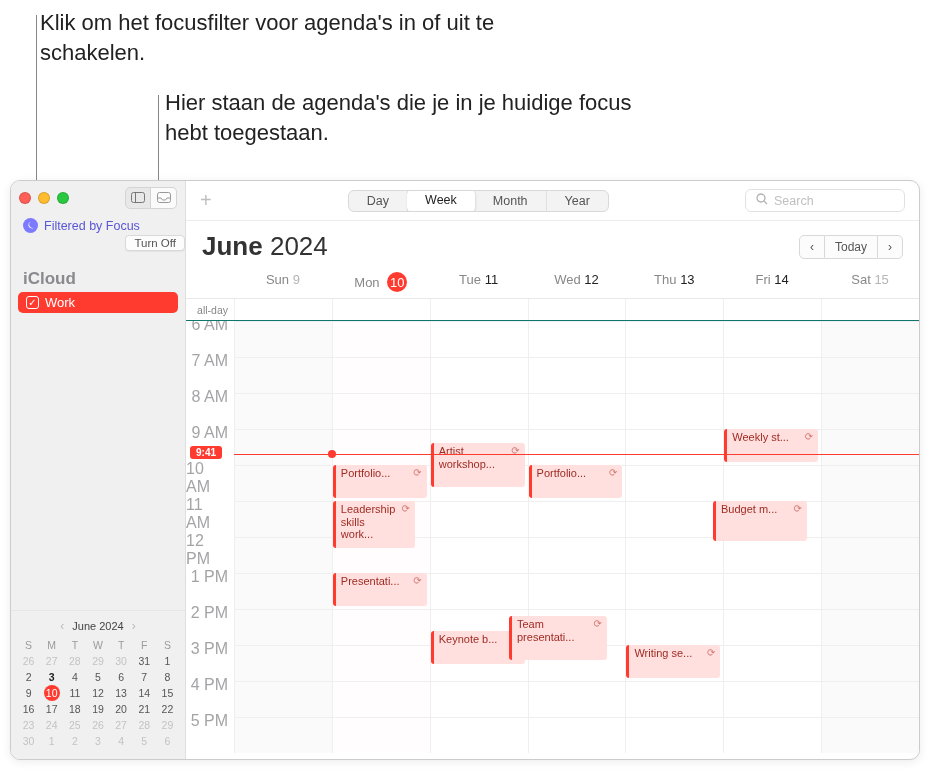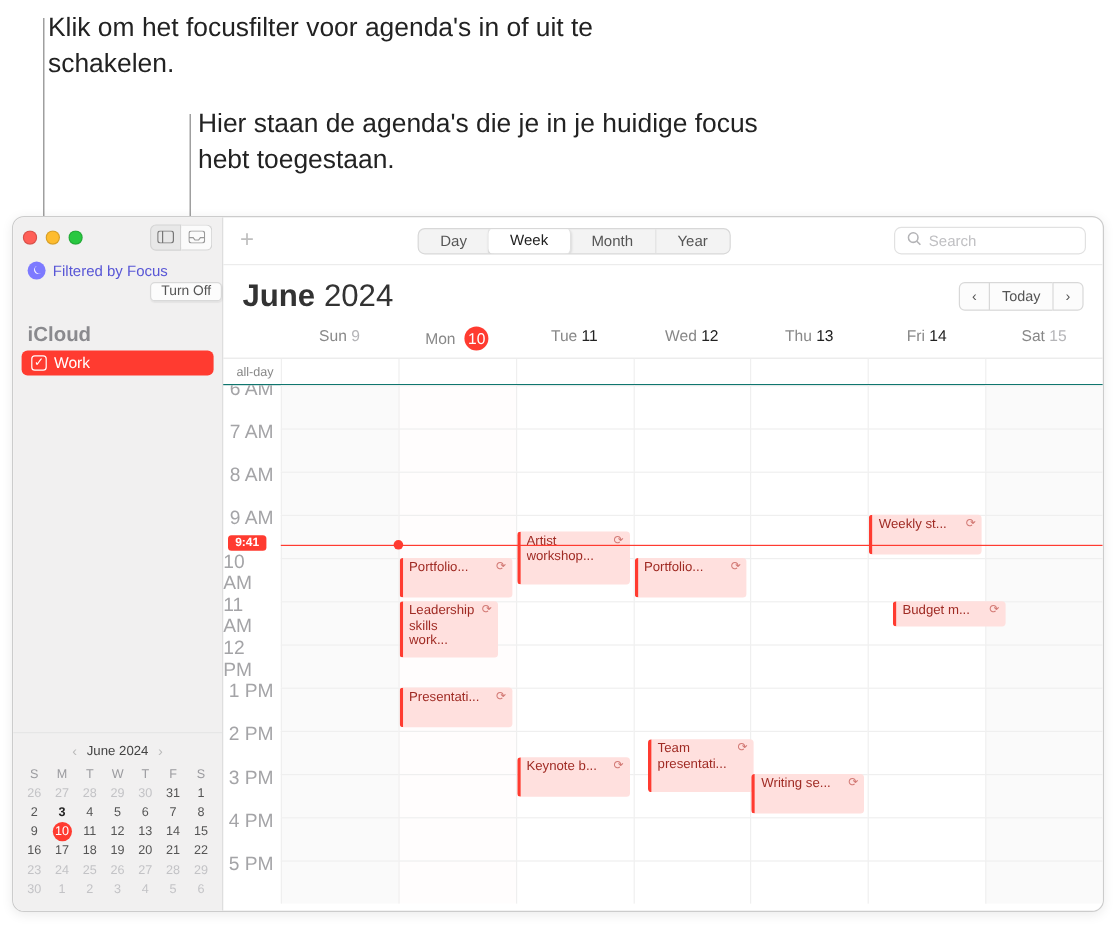--- a/index.html
+++ b/index.html
@@ -527,33 +527,33 @@
             <span class="rep">⟳</span>
           </div>
           <div class="ev" style="left: 244.714px; width: 93.8571px; top: 309.6px; height: 33px;">
             <span class="title">Keynote b...</span>
             <span class="rep">⟳</span>
           </div>
           <div class="ev" style="left: 342.571px; width: 93.8571px; top: 144px; height: 33px;">
             <span class="title">Portfolio...</span>
             <span class="rep">⟳</span>
           </div>
-          <div class="ev" style="left: 354px; width: 88px; top: 295.2px; height: 43.8px;">
+          <div class="ev" style="left: 323px; width: 98px; top: 295.2px; height: 43.8px;">
             <span class="title">Team presentati...</span>
             <span class="rep">⟳</span>
           </div>
           <div class="ev" style="left: 440.429px; width: 93.8571px; top: 324px; height: 33px;">
             <span class="title">Writing se...</span>
             <span class="rep">⟳</span>
           </div>
           <div class="ev" style="left: 538.286px; width: 93.8571px; top: 108px; height: 33px;">
             <span class="title">Weekly st...</span>
             <span class="rep">⟳</span>
           </div>
-          <div class="ev" style="left: 558px; width: 93.8571px; top: 180px; height: 21px;">
+          <div class="ev" style="left: 527px; width: 93.8571px; top: 180px; height: 40px;">
             <span class="title">Budget m...</span>
             <span class="rep">⟳</span>
           </div>
         </div>
       <div id="now-layer">
           <div class="now-line" style="top: 132.6px;"></div>
           <div class="now-dot" style="top: 132.6px; left: 145.857px;"></div>
           <div class="now-badge" style="top: 132.6px;">9:41</div>
         </div>
     </div>

